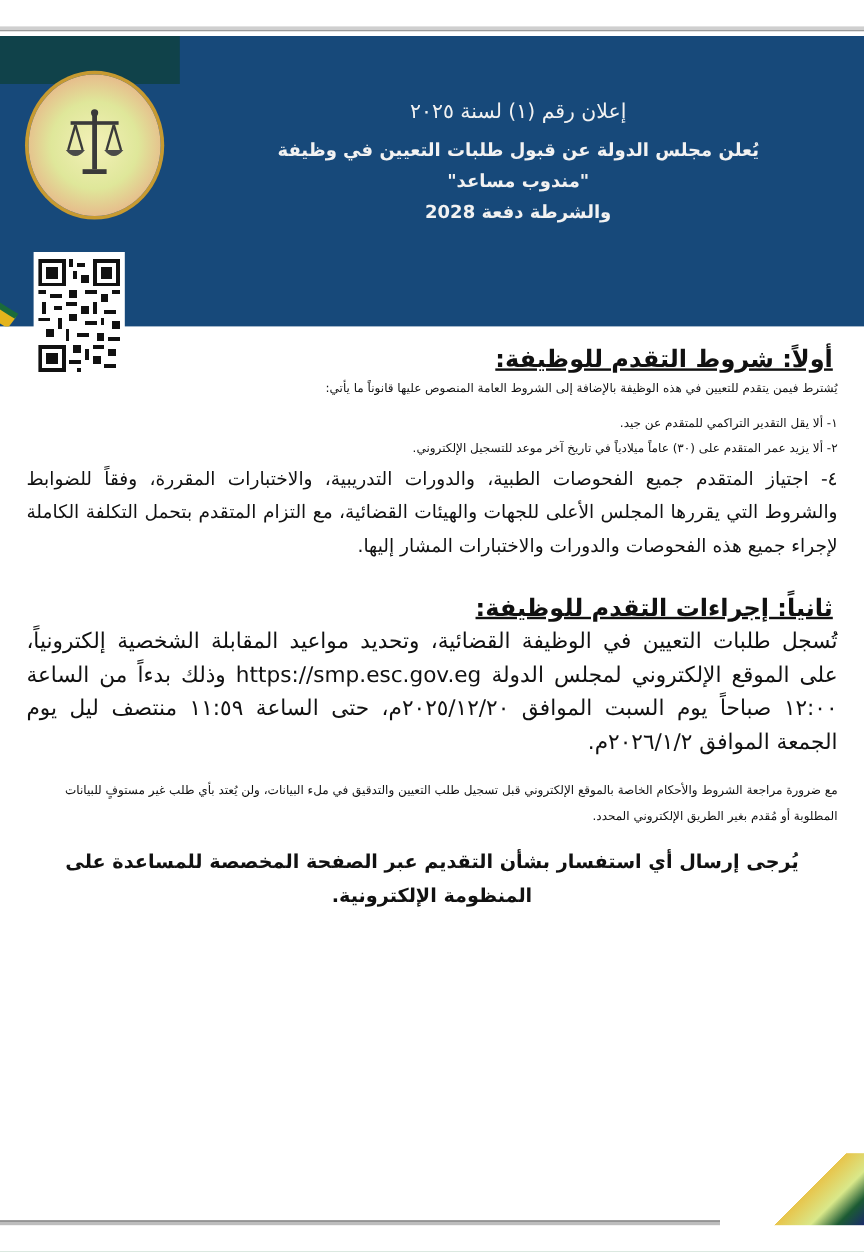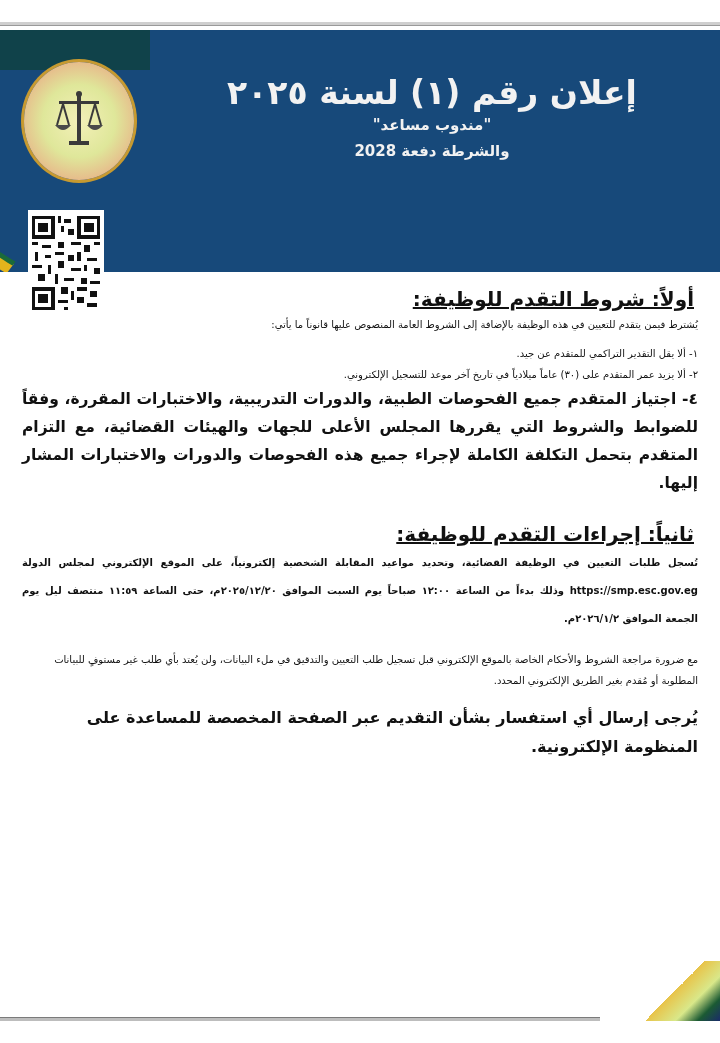--- a/index.html
+++ b/index.html
@@ -31,28 +31,28 @@
     box-shadow: 0 0 0 3px #c79a30;
     display: flex; align-items: center; justify-content: center;
   }
   .emblem svg { width: 56px; height: 64px; }
   .qr {
     position: absolute; left: 28px; top: 210px; width: 76px; height: 106px;
     background: #fff; padding: 4px; z-index: 3;
   }
   .qr svg { width: 100%; height: 100%; }
   .h-text { position: absolute; right: 18px; top: 44px; width: 540px; text-align: center; color: #f2f2f2; }
-  .h-title { font-size: 33px; font-weight: bold; line-height: 38px; }
+  .h-title { font-size: 17px; font-weight: normal; line-height: 38px; }
   .h-line { font-size: 15px; font-weight: bold; line-height: 26px; }
   .content { position: absolute; top: 284px; right: 22px; width: 676px; text-align: right; margin-left: 28px; }
   .sec-title { font-size: 20px; font-weight: bold; text-decoration: underline; line-height: 30px; margin-right: 4px; }
   .p-sm { font-size: 10px; line-height: 21px; }
-  .p-md { font-size: 15.5px; font-weight: bold; line-height: 28px; text-align: justify; text-align-last: right; }
+  .p-md { font-size: 15.5px; font-weight: normal; line-height: 28px; text-align: justify; text-align-last: right; }
   .gap8 { height: 8px; } .gap16 { height: 16px; } .gap22 { height: 22px; }
-  .notice { font-size: 16px; font-weight: bold; line-height: 29px; text-align: right; margin-top: 12px; }
+  .notice { font-size: 16px; font-weight: bold; line-height: 29px; text-align: center; margin-top: 12px; }
   .bottom-rule { position: absolute; left: 0; bottom: 22px; width: 600px; height: 4px; background: #bdbdbd; border-top: 1px solid #7a7a7a; }
   .corner-deco { position: absolute; right: 0; bottom: 22px; width: 90px; height: 60px;
     background: linear-gradient(135deg, transparent 50%, #e8c44a 50%, #d9e88a 70%, #1b5a33 85%, #1a2b6a 100%); }
 </style>
 </head>
 <body>
 
 <div class="top-rule"></div>
 
 <div class="header">
@@ -70,20 +70,21 @@
       <line x1="44" y1="15" x2="38" y2="36" stroke="#3a3a3a" stroke-width="2"></line>
       <line x1="44" y1="15" x2="50" y2="36" stroke="#3a3a3a" stroke-width="2"></line>
       <path d="M36 36 Q44 46 52 36 Z" fill="#4a4a4a"></path>
       <rect x="18" y="52" width="20" height="4" fill="#3a3a3a"></rect>
       <circle cx="28" cy="5" r="3" fill="#3a3a3a"></circle>
     </svg>
   </div>
 
   <div class="h-text">
     <div class="h-title">إعلان رقم (١) لسنة ٢٠٢٥</div>
+    <div class="h-line">يُعلن مجلس الدولة عن قبول طلبات التعيين في وظيفة</div>
     <div class="h-line">"مندوب مساعد"</div>
     <div class="h-line">والشرطة دفعة 2028</div>
   </div>
 </div>
 
 <div class="qr">
   <svg viewBox="0 0 21 29" shape-rendering="crispEdges">
     <rect x="0" y="0" width="7" height="7" fill="#111"></rect>
       <rect x="1" y="1" width="5" height="5" fill="#fff"></rect>
       <rect x="2" y="2" width="3" height="3" fill="#111"></rect>
@@ -135,20 +136,20 @@
 
 <div class="content">
   <div class="sec-title">أولاً: شروط التقدم للوظيفة:</div>
   <div class="p-sm">يُشترط فيمن يتقدم للتعيين في هذه الوظيفة بالإضافة إلى الشروط العامة المنصوص عليها قانوناً ما يأتي:</div>
   <div class="gap8"></div>
   <div class="p-sm">١- ألا يقل التقدير التراكمي للمتقدم عن جيد.</div>
   <div class="p-sm">٢- ألا يزيد عمر المتقدم على (٣٠) عاماً ميلادياً في تاريخ آخر موعد للتسجيل الإلكتروني.</div>
   <div class="p-md">٤- اجتياز المتقدم جميع الفحوصات الطبية، والدورات التدريبية، والاختبارات المقررة، وفقاً للضوابط والشروط التي يقررها المجلس الأعلى للجهات والهيئات القضائية، مع التزام المتقدم بتحمل التكلفة الكاملة لإجراء جميع هذه الفحوصات والدورات والاختبارات المشار إليها.</div>
   <div class="gap22"></div>
   <div class="sec-title">ثانياً: إجراءات التقدم للوظيفة:</div>
-  <div class="p-md" style="font-size:10px;">تُسجل طلبات التعيين في الوظيفة القضائية، وتحديد مواعيد المقابلة الشخصية إلكترونياً، على الموقع الإلكتروني لمجلس الدولة https://smp.esc.gov.eg وذلك بدءاً من الساعة ١٢:٠٠ صباحاً يوم السبت الموافق ٢٠٢٥/١٢/٢٠م، حتى الساعة ١١:٥٩ منتصف ليل يوم الجمعة الموافق ٢٠٢٦/١/٢م.</div>
+  <div class="p-md" style="font-size:18px;">تُسجل طلبات التعيين في الوظيفة القضائية، وتحديد مواعيد المقابلة الشخصية إلكترونياً، على الموقع الإلكتروني لمجلس الدولة https://smp.esc.gov.eg وذلك بدءاً من الساعة ١٢:٠٠ صباحاً يوم السبت الموافق ٢٠٢٥/١٢/٢٠م، حتى الساعة ١١:٥٩ منتصف ليل يوم الجمعة الموافق ٢٠٢٦/١/٢م.</div>
   <div class="gap16"></div>
   <div class="p-sm">مع ضرورة مراجعة الشروط والأحكام الخاصة بالموقع الإلكتروني قبل تسجيل طلب التعيين والتدقيق في ملء البيانات، ولن يُعتد بأي طلب غير مستوفٍ للبيانات المطلوبة أو مُقدم بغير الطريق الإلكتروني المحدد.</div>
   <div class="notice">يُرجى إرسال أي استفسار بشأن التقديم عبر الصفحة المخصصة للمساعدة على المنظومة الإلكترونية.</div>
 </div>
 
 <div class="bottom-rule"></div>
 <div class="corner-deco"></div>
 
 </body></html>

